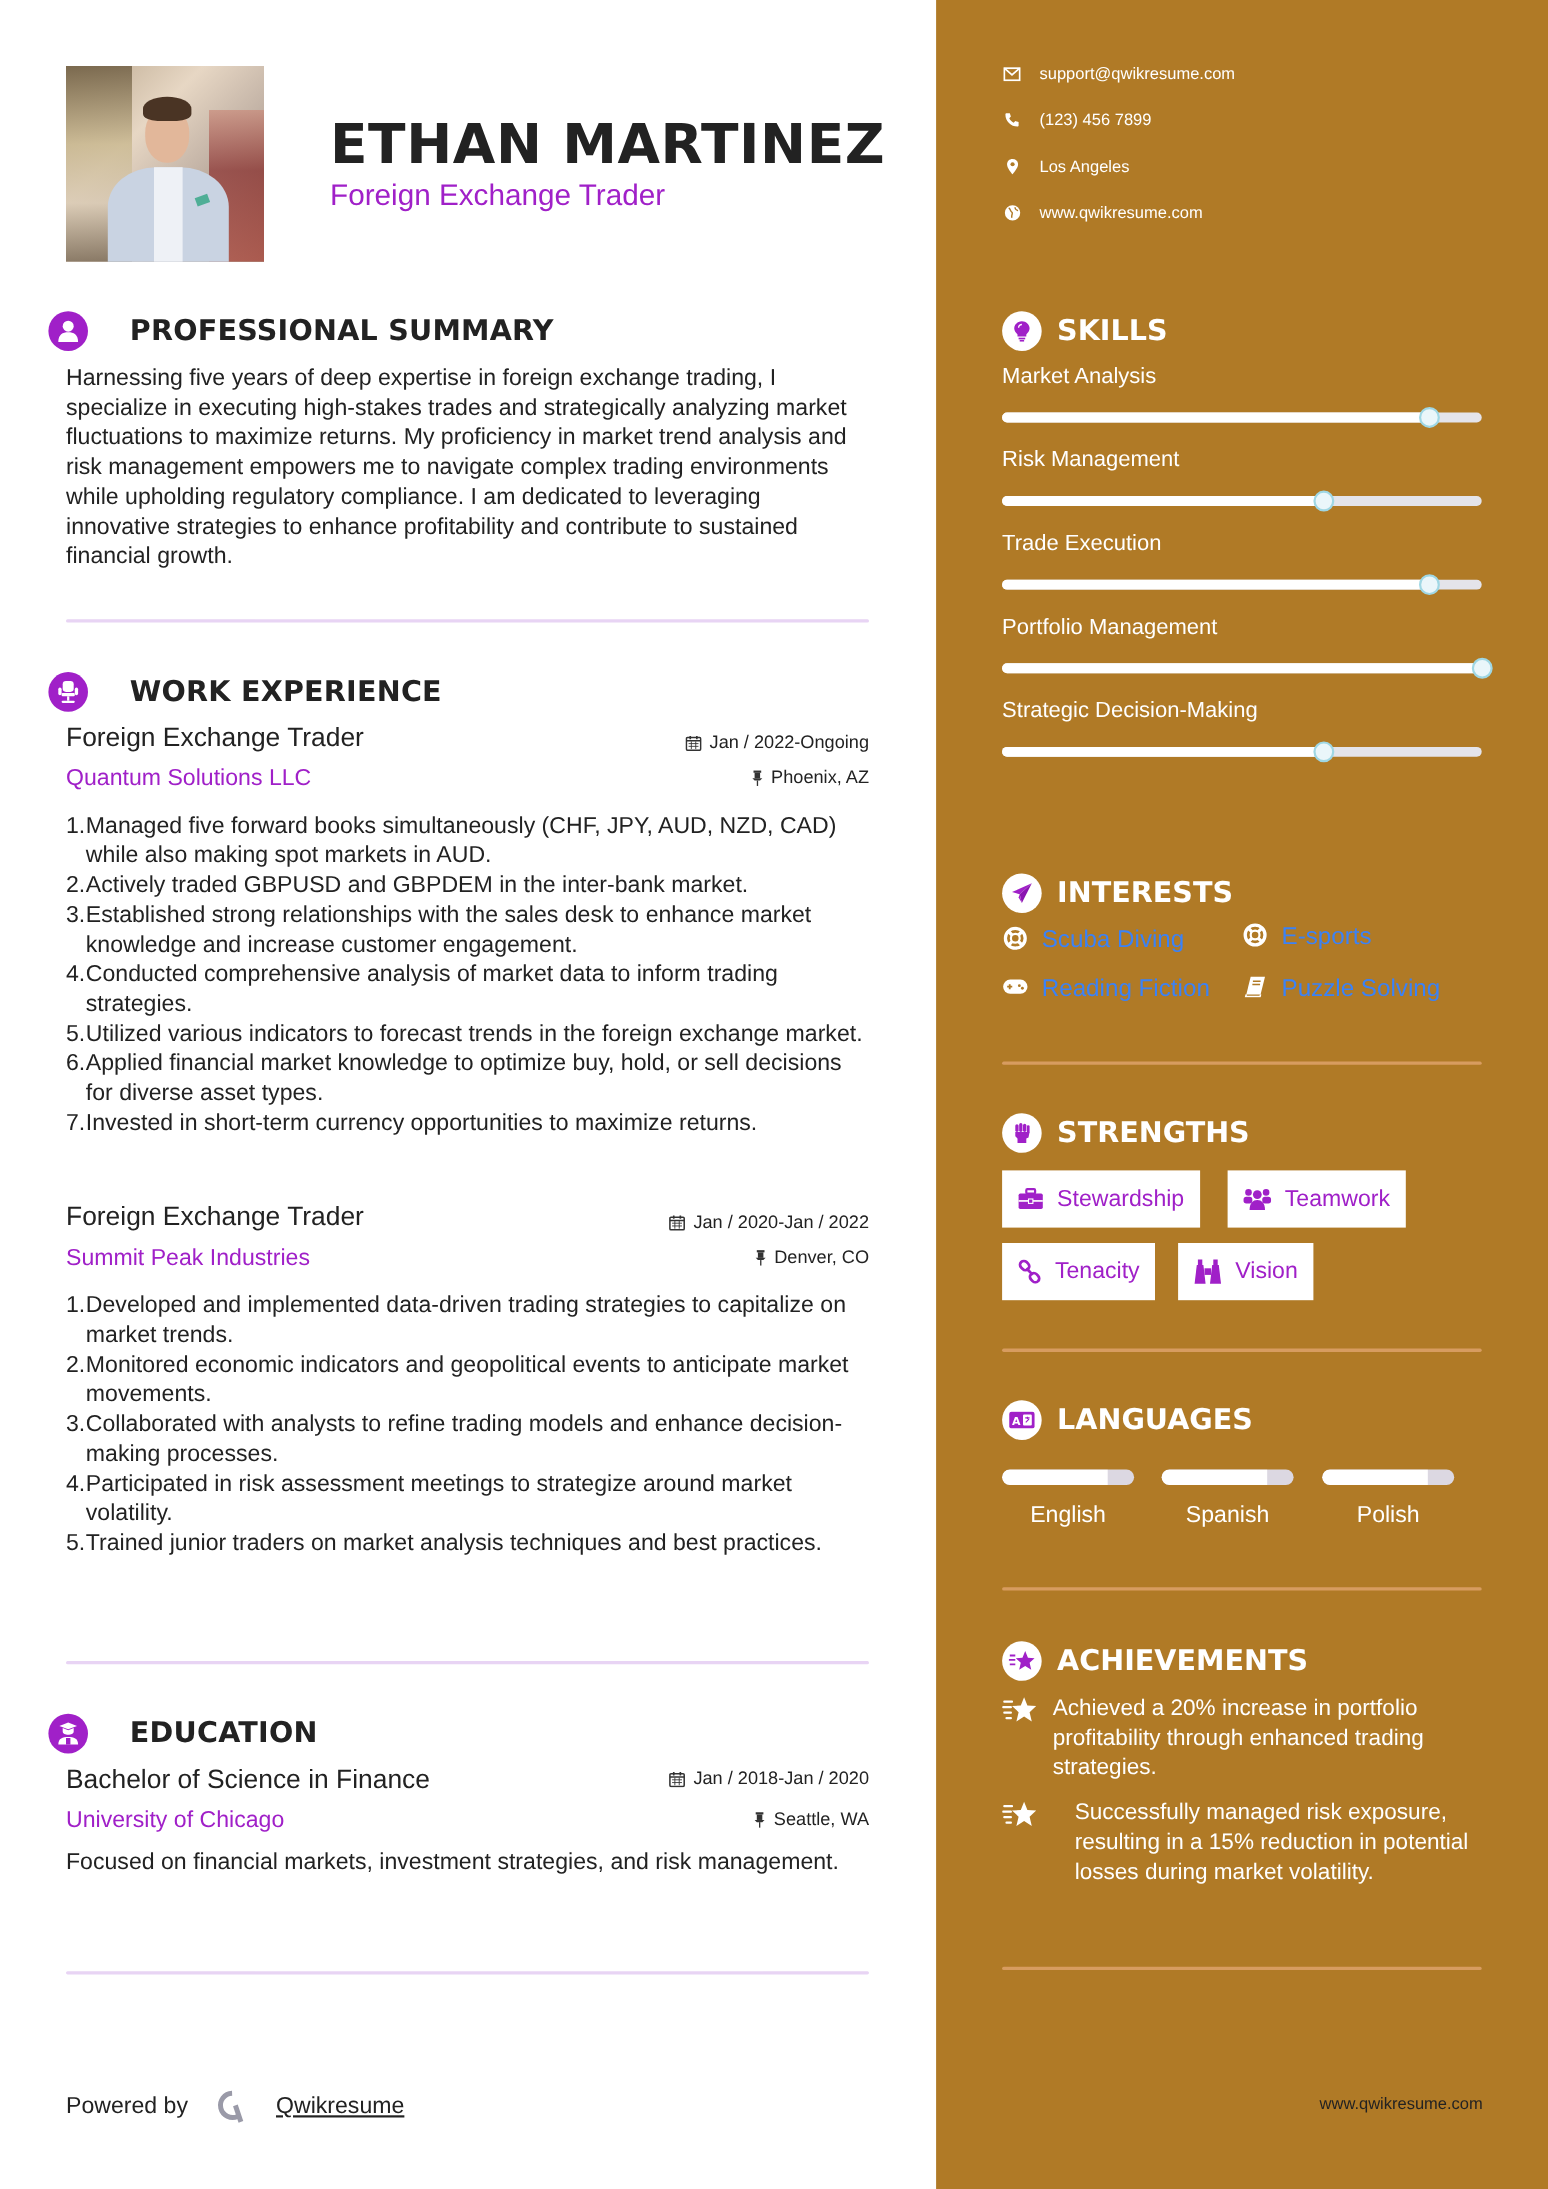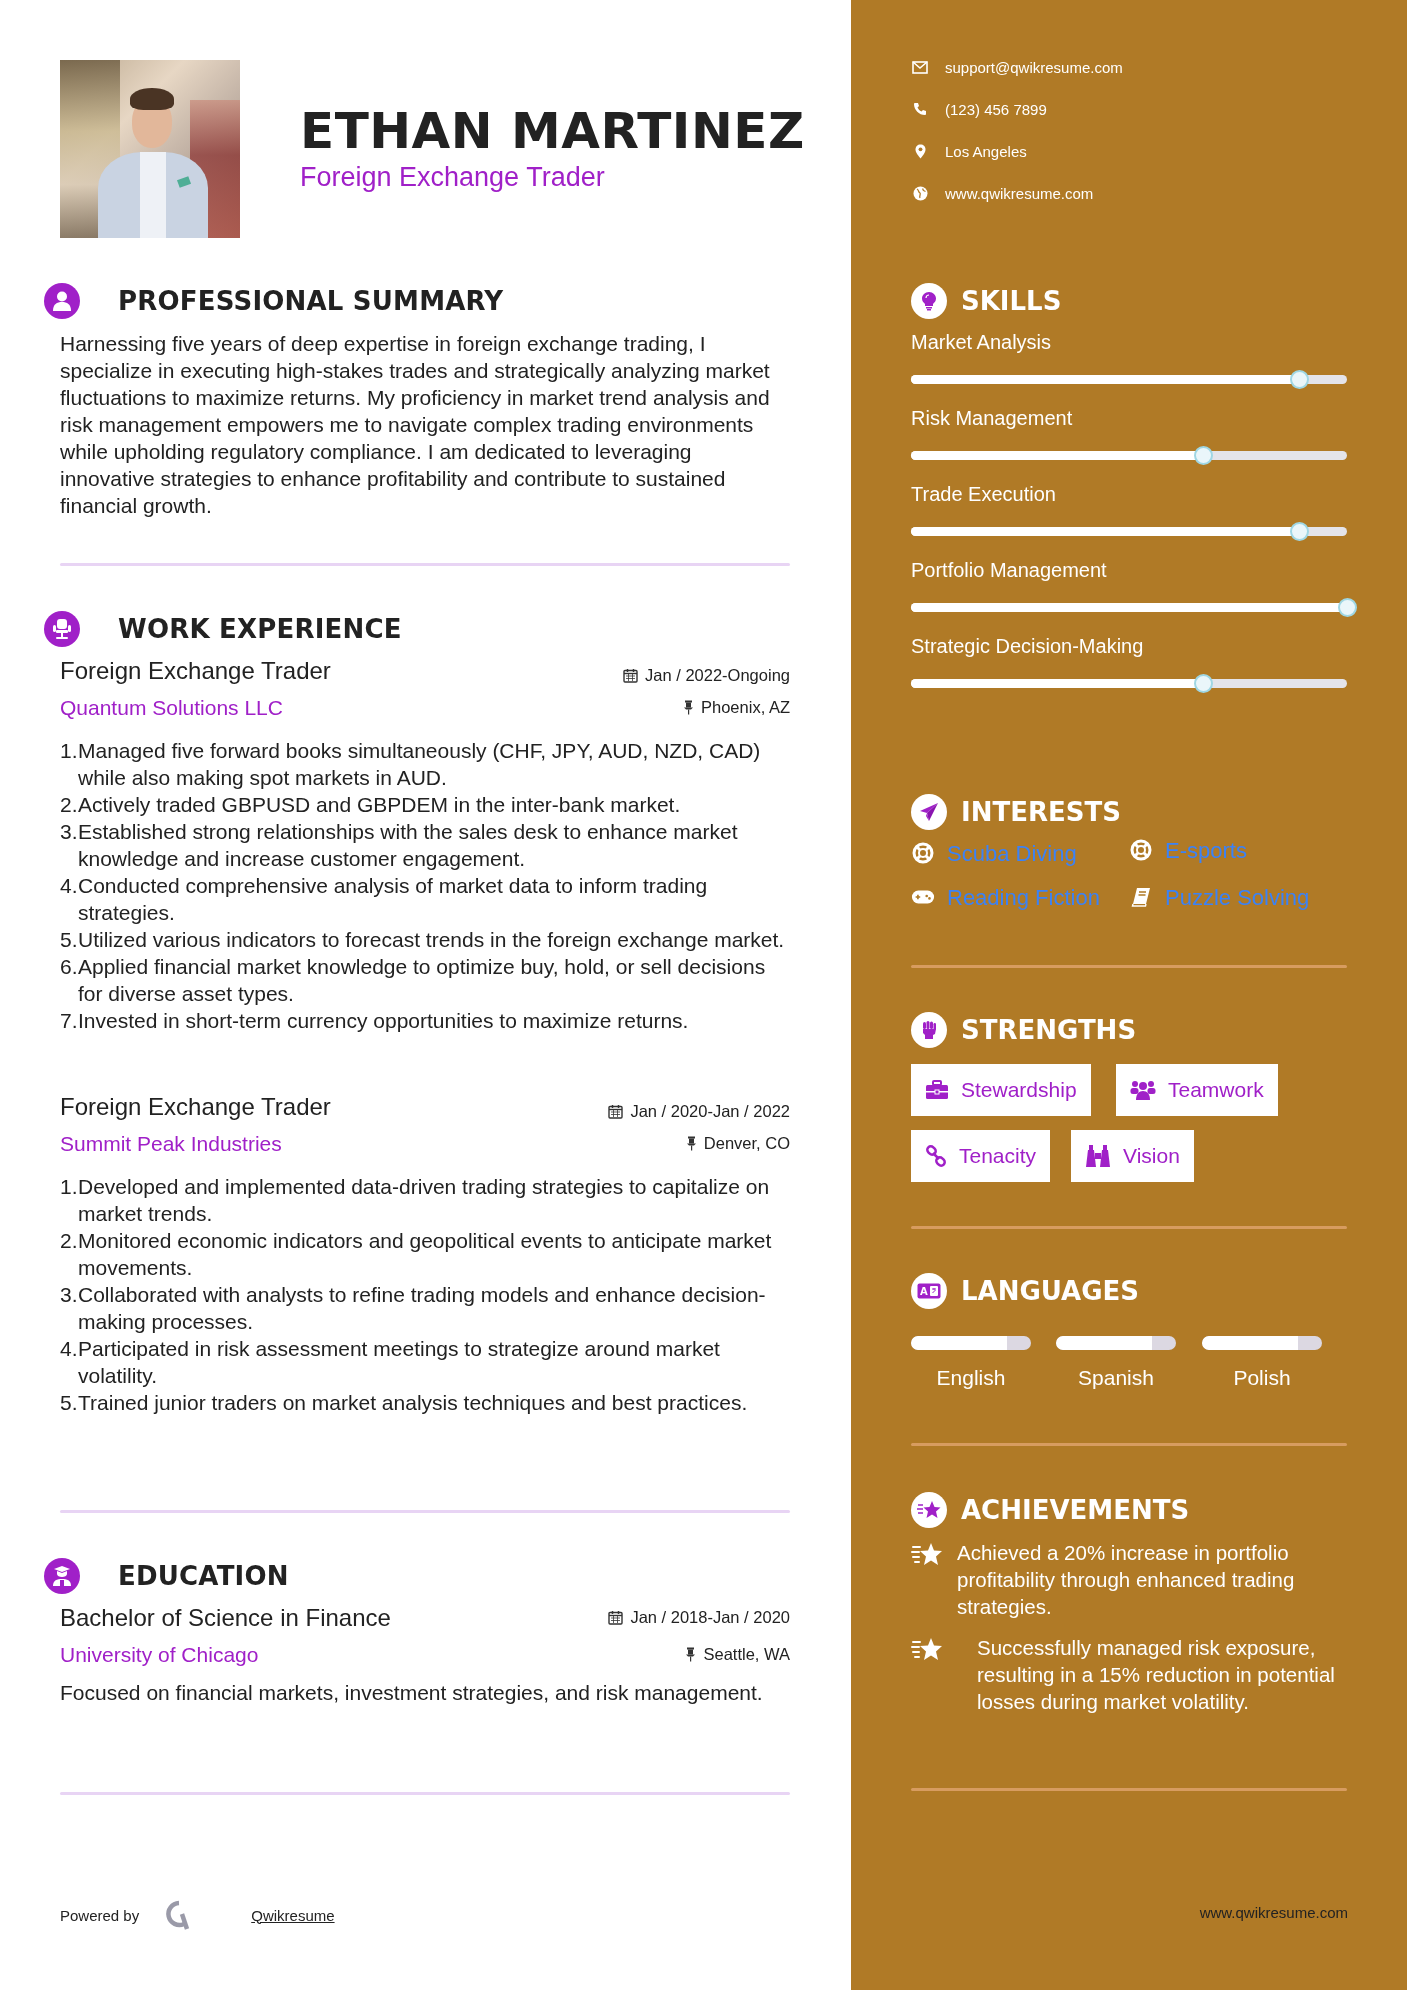--- a/index.html
+++ b/index.html
@@ -34,22 +34,22 @@
   .job-title { position: absolute; left: 60px; font-size: 24px; color: #222; white-space: nowrap; }
   .job-company { position: absolute; left: 60px; font-size: 21px; color: #A020C8; white-space: nowrap; }
   .job-meta { position: absolute; right: 61px; font-size: 16.5px; color: #222; white-space: nowrap; display: flex; align-items: center; gap: 7px; }
   .job-meta svg { flex-shrink: 0; }
 
   ol.bullets { position: absolute; left: 60px; width: 730px; list-style: none; font-size: 21px; line-height: 27px; color: #222; }
   ol.bullets li { position: relative; padding-left: 18px; }
   ol.bullets li .num { position: absolute; left: 0; top: 0; }
 
   
-  .footer-left { position: absolute; left: 60px; top: 1900px; display: flex; align-items: center; gap: 26px; font-size: 15px; color: #222; }
-  .footer-left .brand { text-decoration: underline; margin-left: 32px; }
+  .footer-left { position: absolute; left: 60px; top: 1900px; display: flex; align-items: center; gap: 26px; font-size: 21px; color: #222; }
+  .footer-left .brand { text-decoration: underline; }
   .footer-right { position: absolute; right: 59px; top: 1904px; font-size: 15px; color: #222; }
 
   
   .contact { position: absolute; left: 911px; display: flex; align-items: center; font-size: 15px; color: #fff; white-space: nowrap; }
   .contact .ci { width: 18px; height: 18px; margin-right: 16px; display: flex; align-items: center; justify-content: center; }
 
   .side-head { position: absolute; left: 911px; display: flex; align-items: center; }
   .side-icon { width: 36px; height: 36px; border-radius: 50%; background: #fff; display: flex; align-items: center; justify-content: center; margin-right: 14px; }
   .side-title { font-family: "DejaVu Sans", sans-serif; font-size: 26px; font-weight: bold; color: #fff; }
 

